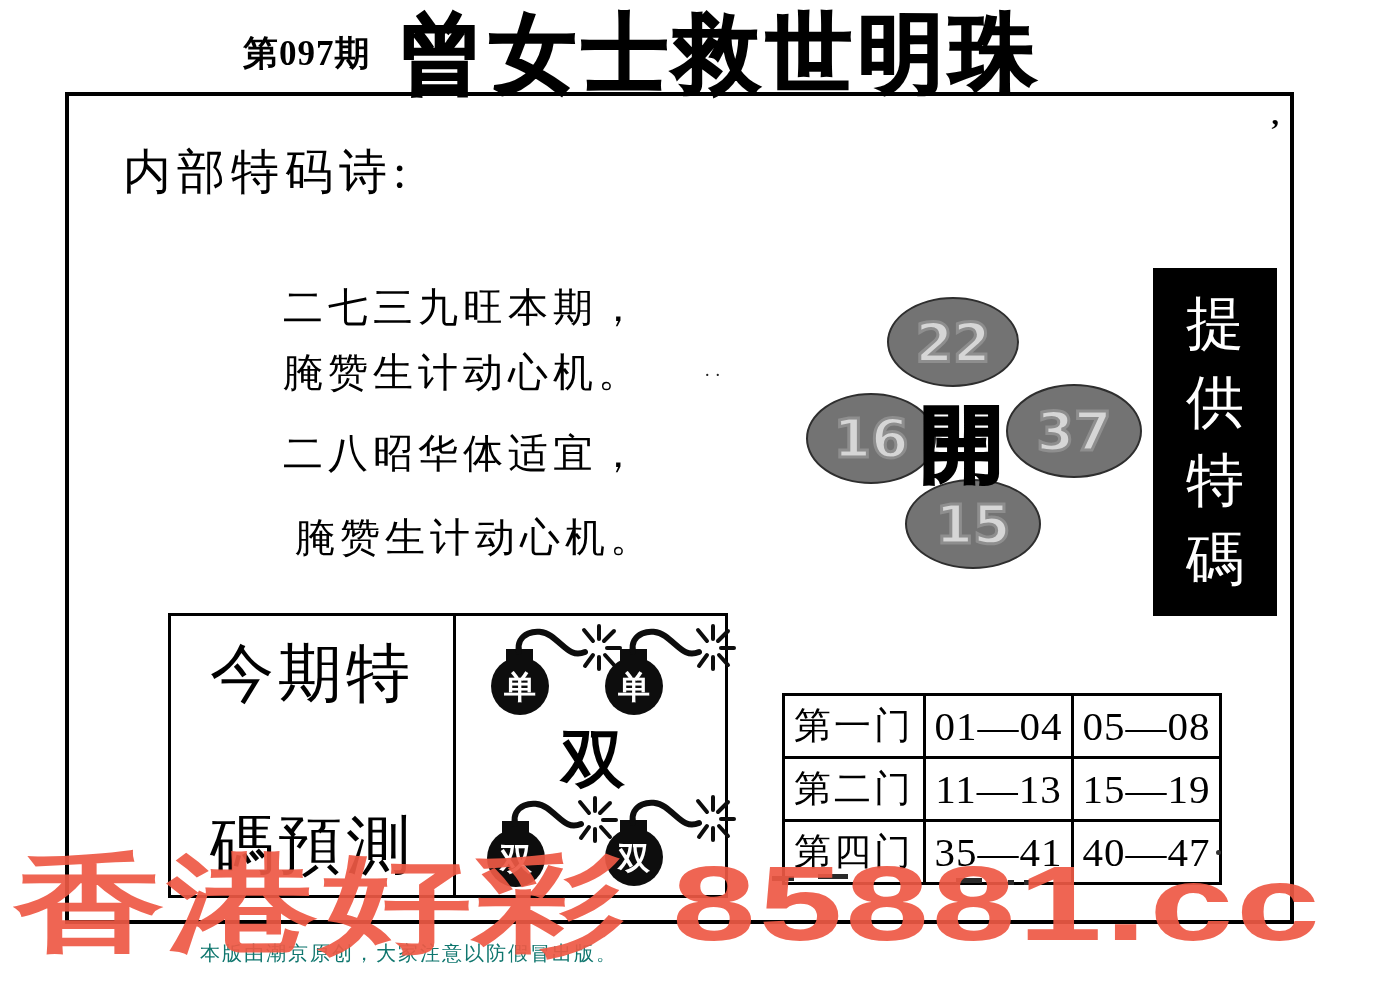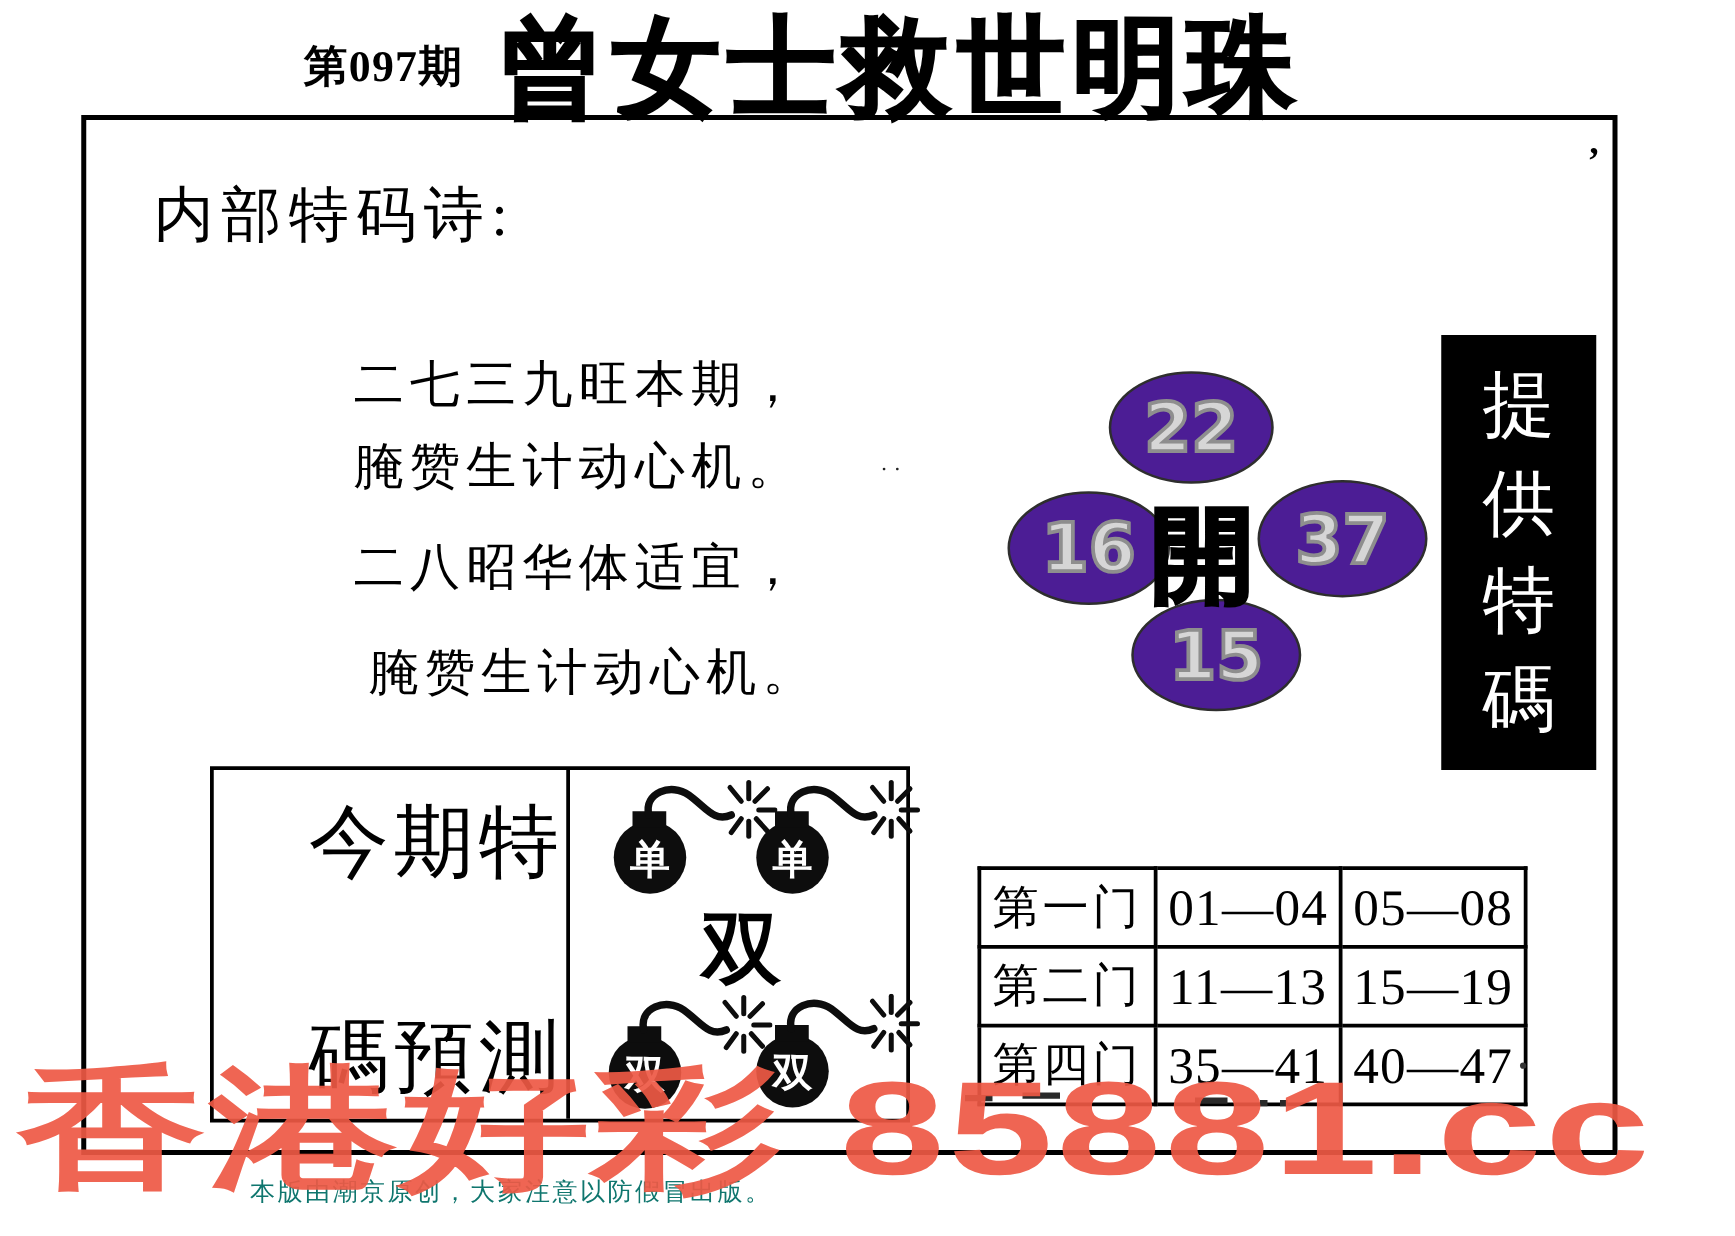--- a/index.html
+++ b/index.html
@@ -16,21 +16,21 @@
   
   .main-frame{left:65px;top:92px;width:1221px;height:824px;border:4px solid #000;}
 
   
   .poem-label{left:123px;top:140px;font-size:48px;letter-spacing:6px;}
   .poem-line{left:283px;font-size:40px;letter-spacing:5px;white-space:nowrap;}
   .pl0{top:260px;margin-top:20px;} .pl1{top:345px;} .pl2{top:426px;font-family:Liberation Mono, monospace;} .pl3{top:510px;margin-left:12px;}
 
   
   .num-circle{border:2px solid #2e2e2e;border-radius:50%;display:flex;
-              align-items:center;justify-content:center;background:#4c1d95;}
+              align-items:center;justify-content:center;background:#737373;}
   .num-circle span{font-family:"DejaVu Sans","Liberation Sans",sans-serif;
                    font-weight:bold;font-size:54px;color:#d6d6d6;
                    -webkit-text-stroke:3px #8e8e8e;}
   .c-top{left:887px;top:297px;width:128px;height:86px;}
   .c-left{left:806px;top:393px;width:126px;height:87px;}
   .c-right{left:1006px;top:384px;width:132px;height:90px;text-align:right;}
   .c-bottom{left:905px;top:479px;width:132px;height:86px;}
   .kai-char{left:921px;top:390px;font-size:82px;font-weight:900;
             -webkit-text-stroke:3px #000;}
 
@@ -38,21 +38,21 @@
   .side-banner{left:1153px;top:268px;width:124px;height:348px;background:#000;
                display:flex;flex-direction:column;align-items:center;
                justify-content:space-evenly;padding:6px 0;box-sizing:border-box;}
   .side-banner span{color:#fff;font-size:58px;line-height:1;}
 
   
   .pred-box{left:168px;top:613px;width:560px;height:285px;border:3px solid #000;
             box-sizing:border-box;}
   .pred-divider{position:absolute;left:282px;top:0;width:3px;height:100%;background:#000;}
   .pred-line{position:absolute;left:0;width:282px;text-align:center;
-             font-size:64px;letter-spacing:4px;white-space:nowrap;padding-left:37px;}
+             font-size:64px;letter-spacing:4px;white-space:nowrap;}
   .pt1{top:14px;} .pt2{top:186px;}
   .mid-char{position:absolute;left:390px;top:100px;font-size:64px;font-weight:bold;}
   .bomb{position:absolute;width:135px;height:95px;}
   .b1{left:316px;top:8px;} .b2{left:430px;top:8px;}
   .b3{left:312px;top:180px;} .b4{left:430px;top:179px;}
   .bomb text{font-family:"Liberation Serif","DejaVu Serif",serif;font-weight:bold;}
 
   
   .door-table{left:782px;top:693px;width:440px;height:192px;border-collapse:collapse;}
   .door-table td{border:3px solid #000;text-align:center;vertical-align:middle;padding:0;}

